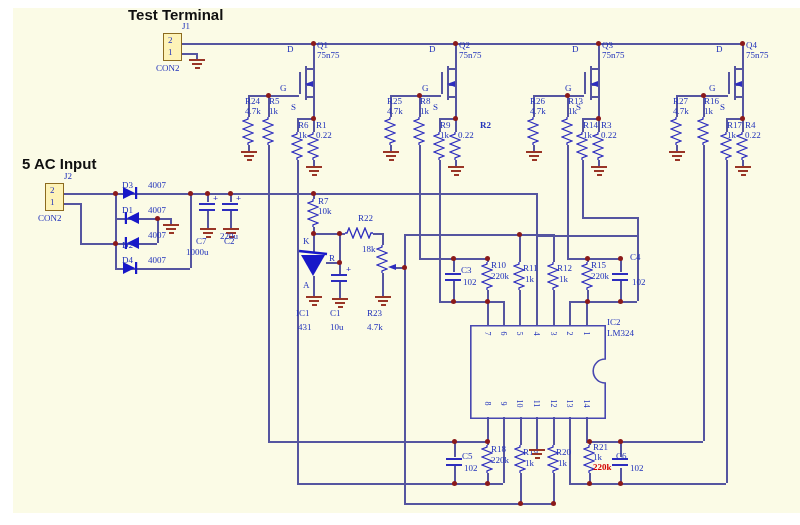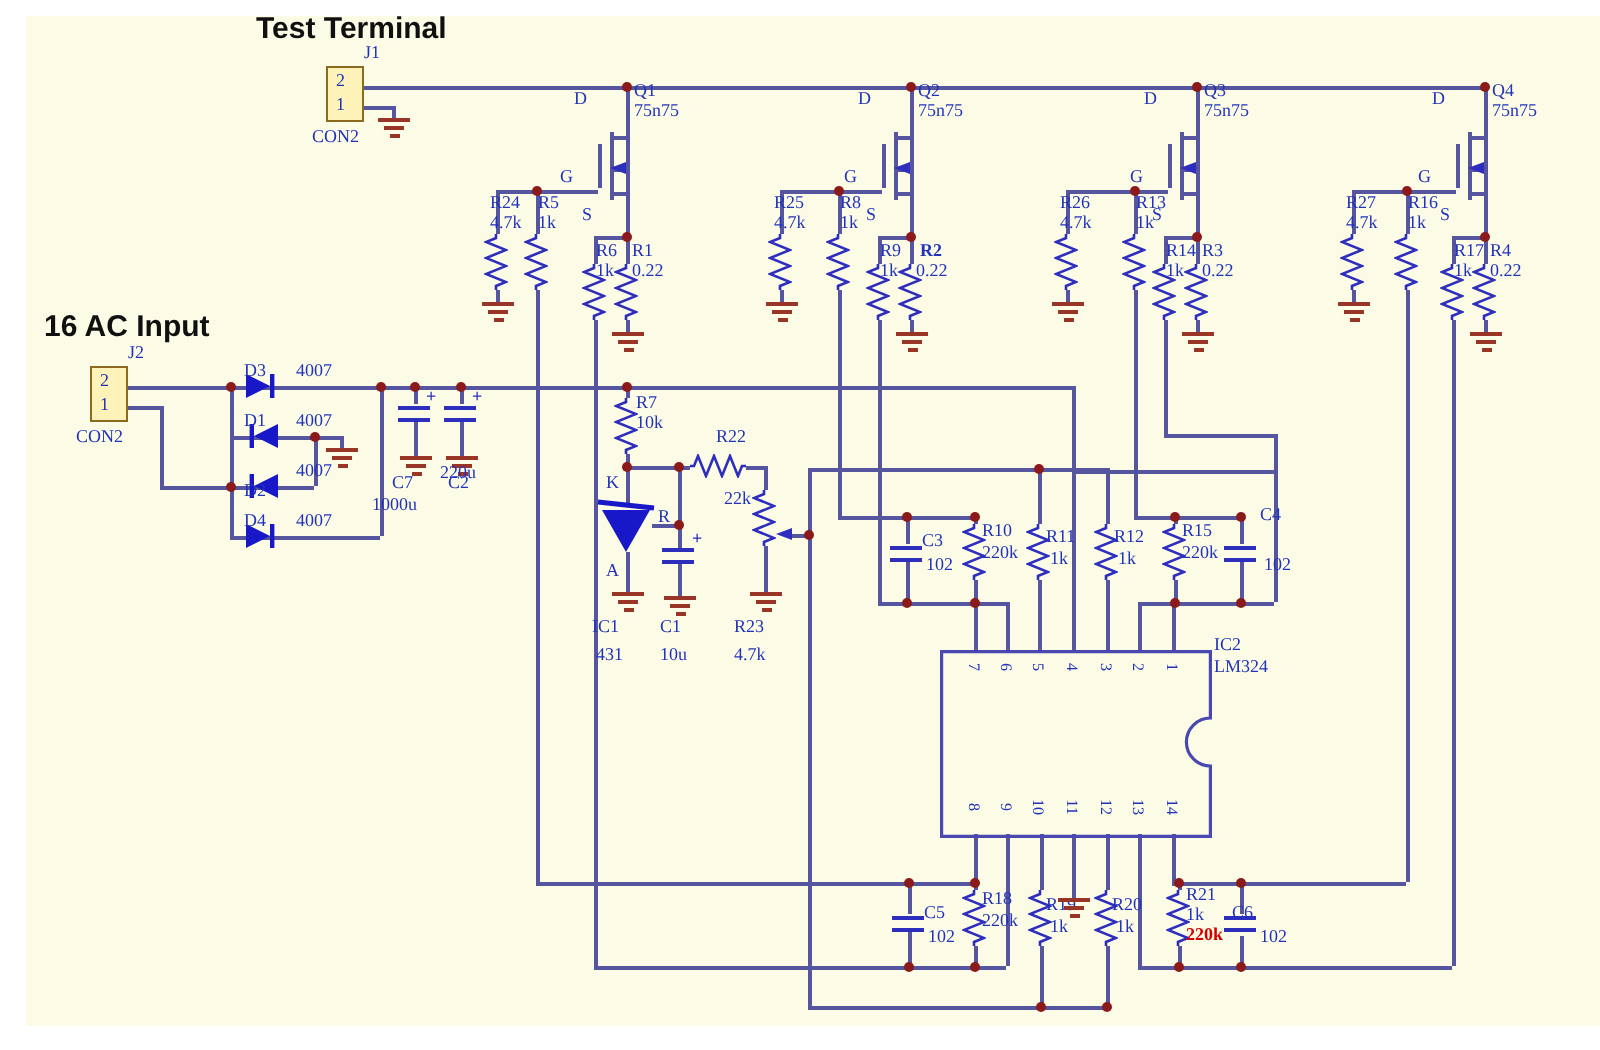--- a/index.html
+++ b/index.html
@@ -18,21 +18,21 @@
   .plate{position:absolute;background:#2d2dbe;}
   .gbar{position:absolute;background:#993526;}
   svg{position:absolute;display:block;}
   .bar{position:absolute;}
 </style>
 </head>
 <body>
 
 <div id="canvas">
   <div class="big" style="left:128px;top:6px;">Test Terminal</div>
-  <div class="big" style="left:22px;top:155px;">16 AC Input</div>
+  <div class="big" style="left:22px;top:155px;">5 AC Input</div>
 
   <div class="bar" style="left:0;top:0;width:800px;height:8px;background:#ffffff;"></div>
   <div class="bar" style="left:0;top:0;width:13px;height:525px;background:#ffffff;"></div>
   <div class="bar" style="left:0;top:514px;width:800px;height:11px;background:#d8d8d0;"></div>
   <div class="bar" style="left:0;top:514px;width:57px;height:11px;background:#c2c7ce;"></div>
   <div class="bar" style="left:576px;top:516px;width:80px;height:9px;background:#cbced2;"></div>
 <div class="wire" style="left: 181px; top: 43px; width: 561px; height: 1.5px;"></div>
     <div class="wire" style="left: 181px; top: 53px; width: 15px; height: 1.5px;"></div>
     <div class="wire" style="left: 63px; top: 193px; width: 473px; height: 1.5px;"></div>
     <div class="wire" style="left: 63px; top: 203px; width: 17px; height: 1.5px;"></div>
@@ -321,21 +321,21 @@
     <div class="wire" style="left: 455px; top: 118px; width: 1.5px; height: 14px;"></div>
     <div style="position: absolute; left: 449px; top: 132px;">
       <svg width="12" height="28" viewBox="0 0 12 28">
         <polyline points="6,0 6,2 1,4 11,8 1,12 11,16 1,20 11,24 6,26 6,28" fill="none" stroke="#2d2dbe" stroke-width="1.3"></polyline>
       </svg>
     </div>
     <div class="wire" style="left: 455px; top: 160px; width: 1.5px; height: 6px;"></div>
     <div class="gbar" style="left: 448px; top: 166px; width: 16px; height: 1.8px;"></div>
     <div class="gbar" style="left: 451px; top: 170px; width: 10px; height: 1.8px;"></div>
     <div class="gbar" style="left: 453.5px; top: 174px; width: 5px; height: 1.8px;"></div>
-    <div class="lbl" style="left: 460px; top: 120px; font-weight: bold;">R2</div>
+    <div class="lbl" style="left: 480px; top: 120px; font-weight: bold;">R2</div>
     <div class="lbl" style="left: 458px; top: 130px;">0.22</div>
     <div class="wire" style="left: 598px; top: 118px; width: 1.5px; height: 14px;"></div>
     <div style="position: absolute; left: 592px; top: 132px;">
       <svg width="12" height="28" viewBox="0 0 12 28">
         <polyline points="6,0 6,2 1,4 11,8 1,12 11,16 1,20 11,24 6,26 6,28" fill="none" stroke="#2d2dbe" stroke-width="1.3"></polyline>
       </svg>
     </div>
     <div class="wire" style="left: 598px; top: 160px; width: 1.5px; height: 6px;"></div>
     <div class="gbar" style="left: 591px; top: 166px; width: 16px; height: 1.8px;"></div>
     <div class="gbar" style="left: 594px; top: 170px; width: 10px; height: 1.8px;"></div>
@@ -414,21 +414,21 @@
       </svg>
     </div>
     <div class="lbl" style="left: 318px; top: 196px;">R7</div>
     <div class="lbl" style="left: 318px; top: 206px;">10k</div>
     <div style="position: absolute; left: 345px; top: 227px;">
       <svg width="28" height="12" viewBox="0 0 28 12">
         <polyline points="0,6 2,6 4,1 8,11 12,1 16,11 20,1 24,11 26,6 28,6" fill="none" stroke="#2d2dbe" stroke-width="1.3"></polyline>
       </svg>
     </div>
     <div class="lbl" style="left: 358px; top: 213px;">R22</div>
-    <div class="lbl" style="left: 362px; top: 244px;">22k</div>
+    <div class="lbl" style="left: 362px; top: 244px;">18k</div>
     <div style="position: absolute; left: 376px; top: 245px;">
       <svg width="12" height="28" viewBox="0 0 12 28">
         <polyline points="6,0 6,2 1,4 11,8 1,12 11,16 1,20 11,24 6,26 6,28" fill="none" stroke="#2d2dbe" stroke-width="1.3"></polyline>
       </svg>
     </div>
     <div style="position: absolute; left: 388px; top: 263px;">
       <svg width="8" height="8" viewBox="0 0 8 8">
         <polygon points="0,4 8,1 8,7" fill="#2d2dbe"></polygon>
       </svg>
     </div>

